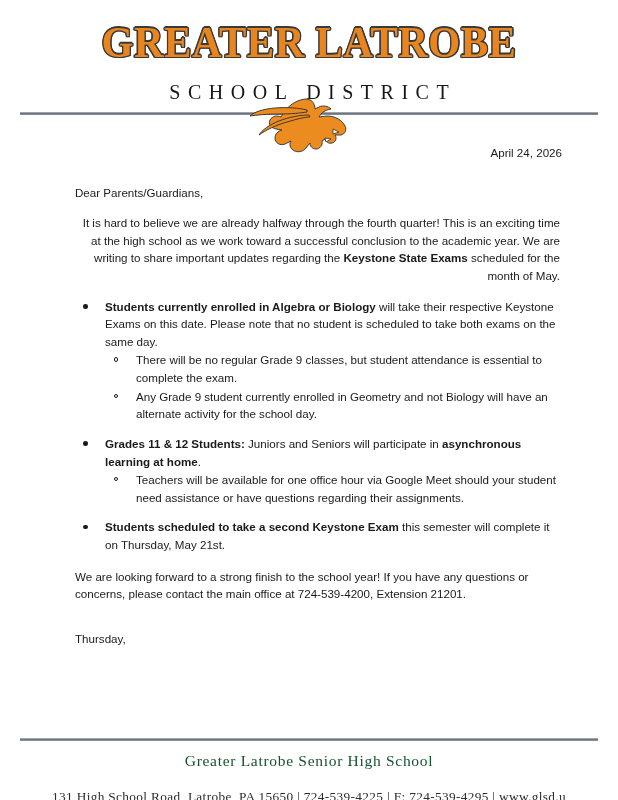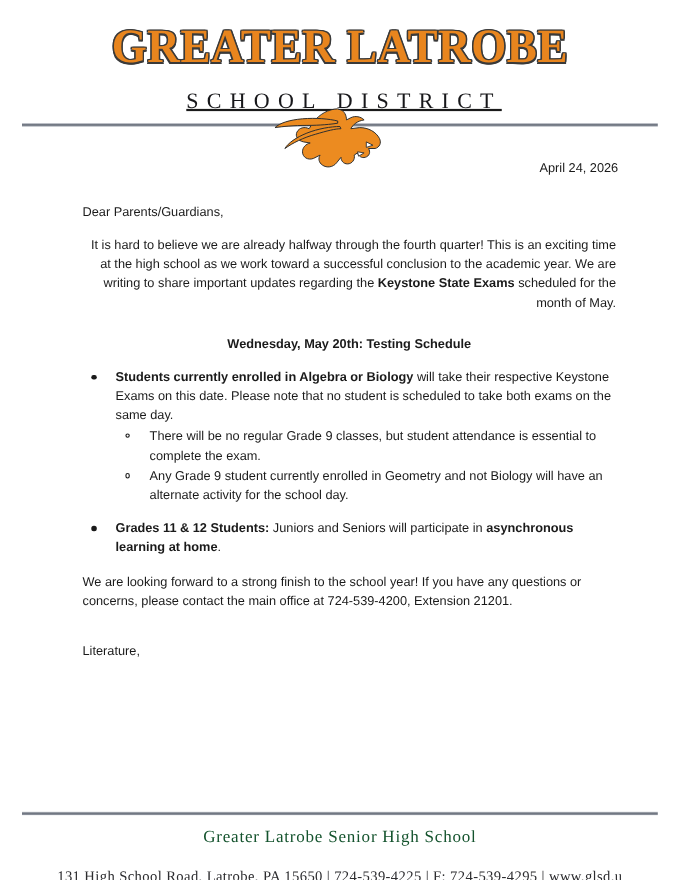--- a/index.html
+++ b/index.html
@@ -13,21 +13,20 @@
     position: relative;
     font-family: "Liberation Sans", sans-serif;
     color: #1a1a1a;
     overflow: hidden;
   }
 
   
   .masthead {
     position: relative;
     height: 130px;
-    text-decoration: underline;
   }
   .logo-wordmark {
     text-align: center;
     padding-top: 22px;
   }
   .logo-title {
     font-family: "Liberation Serif", serif;
     font-size: 41px;
     font-weight: bold;
     letter-spacing: 0.5px;
@@ -214,44 +213,49 @@
 <div class="letter">
 
   <div class="date-line">April 24, 2026</div>
 
   <div class="salutation">Dear Parents/Guardians,</div>
 
   <div class="para">
     <span>It is hard to believe we are already halfway through the fourth quarter! This is an exciting time at the high school as we work toward a successful conclusion to the academic year. We are writing to share important updates regarding the </span><b>Keystone State Exams</b><span> scheduled for the month of May.</span>
   </div>
 
-  <div class="section-heading">Wednesday, May 20th: Testing Schedule</div>
 
 
   <ul class="level1">
 
     <li>
       <b>Students currently enrolled in Algebra or Biology</b><span> will take their respective Keystone Exams on this date. Please note that no student is scheduled to take both exams on the same day.</span>
       <ul class="level2">
         <li>There will be no regular Grade 9 classes, but student attendance is essential to complete the exam.</li>
         <li>Any Grade 9 student currently enrolled in Geometry and not Biology will have an alternate activity for the school day.</li>
       </ul>
     </li>
 
 
     <li>
       <b>Grades 11 &amp; 12 Students:</b><span> Juniors and Seniors will participate in </span><b>asynchronous learning at home</b><span>.</span>
+      <ul class="level2">
+        <li>Teachers will be available for one office hour via Google Meet should your student need assistance or have questions regarding their assignments.</li>
+      </ul>
     </li>
 
+    <li>
+      <b>Students scheduled to take a second Keystone Exam</b><span> this semester will complete it on Thursday, May 21st.</span>
+    </li>
 
   </ul>
 
   <div class="closing-para">We are looking forward to a strong finish to the school year! If you have any questions or concerns, please contact the main office at 724-539-4200, Extension 21201.</div>
 
-  <div class="sincerely">Literature,</div>
+  <div class="sincerely">Thursday,</div>
 
 </div>
 
 <div class="footer">
   <div class="footer-rule"></div>
   <div class="footer-school">Greater Latrobe Senior High School</div>
   <div class="footer-address">131 High School Road, Latrobe, PA 15650 | 724-539-4225 | F: 724-539-4295 | www.glsd.u</div>
 </div>
 
 </body></html>

